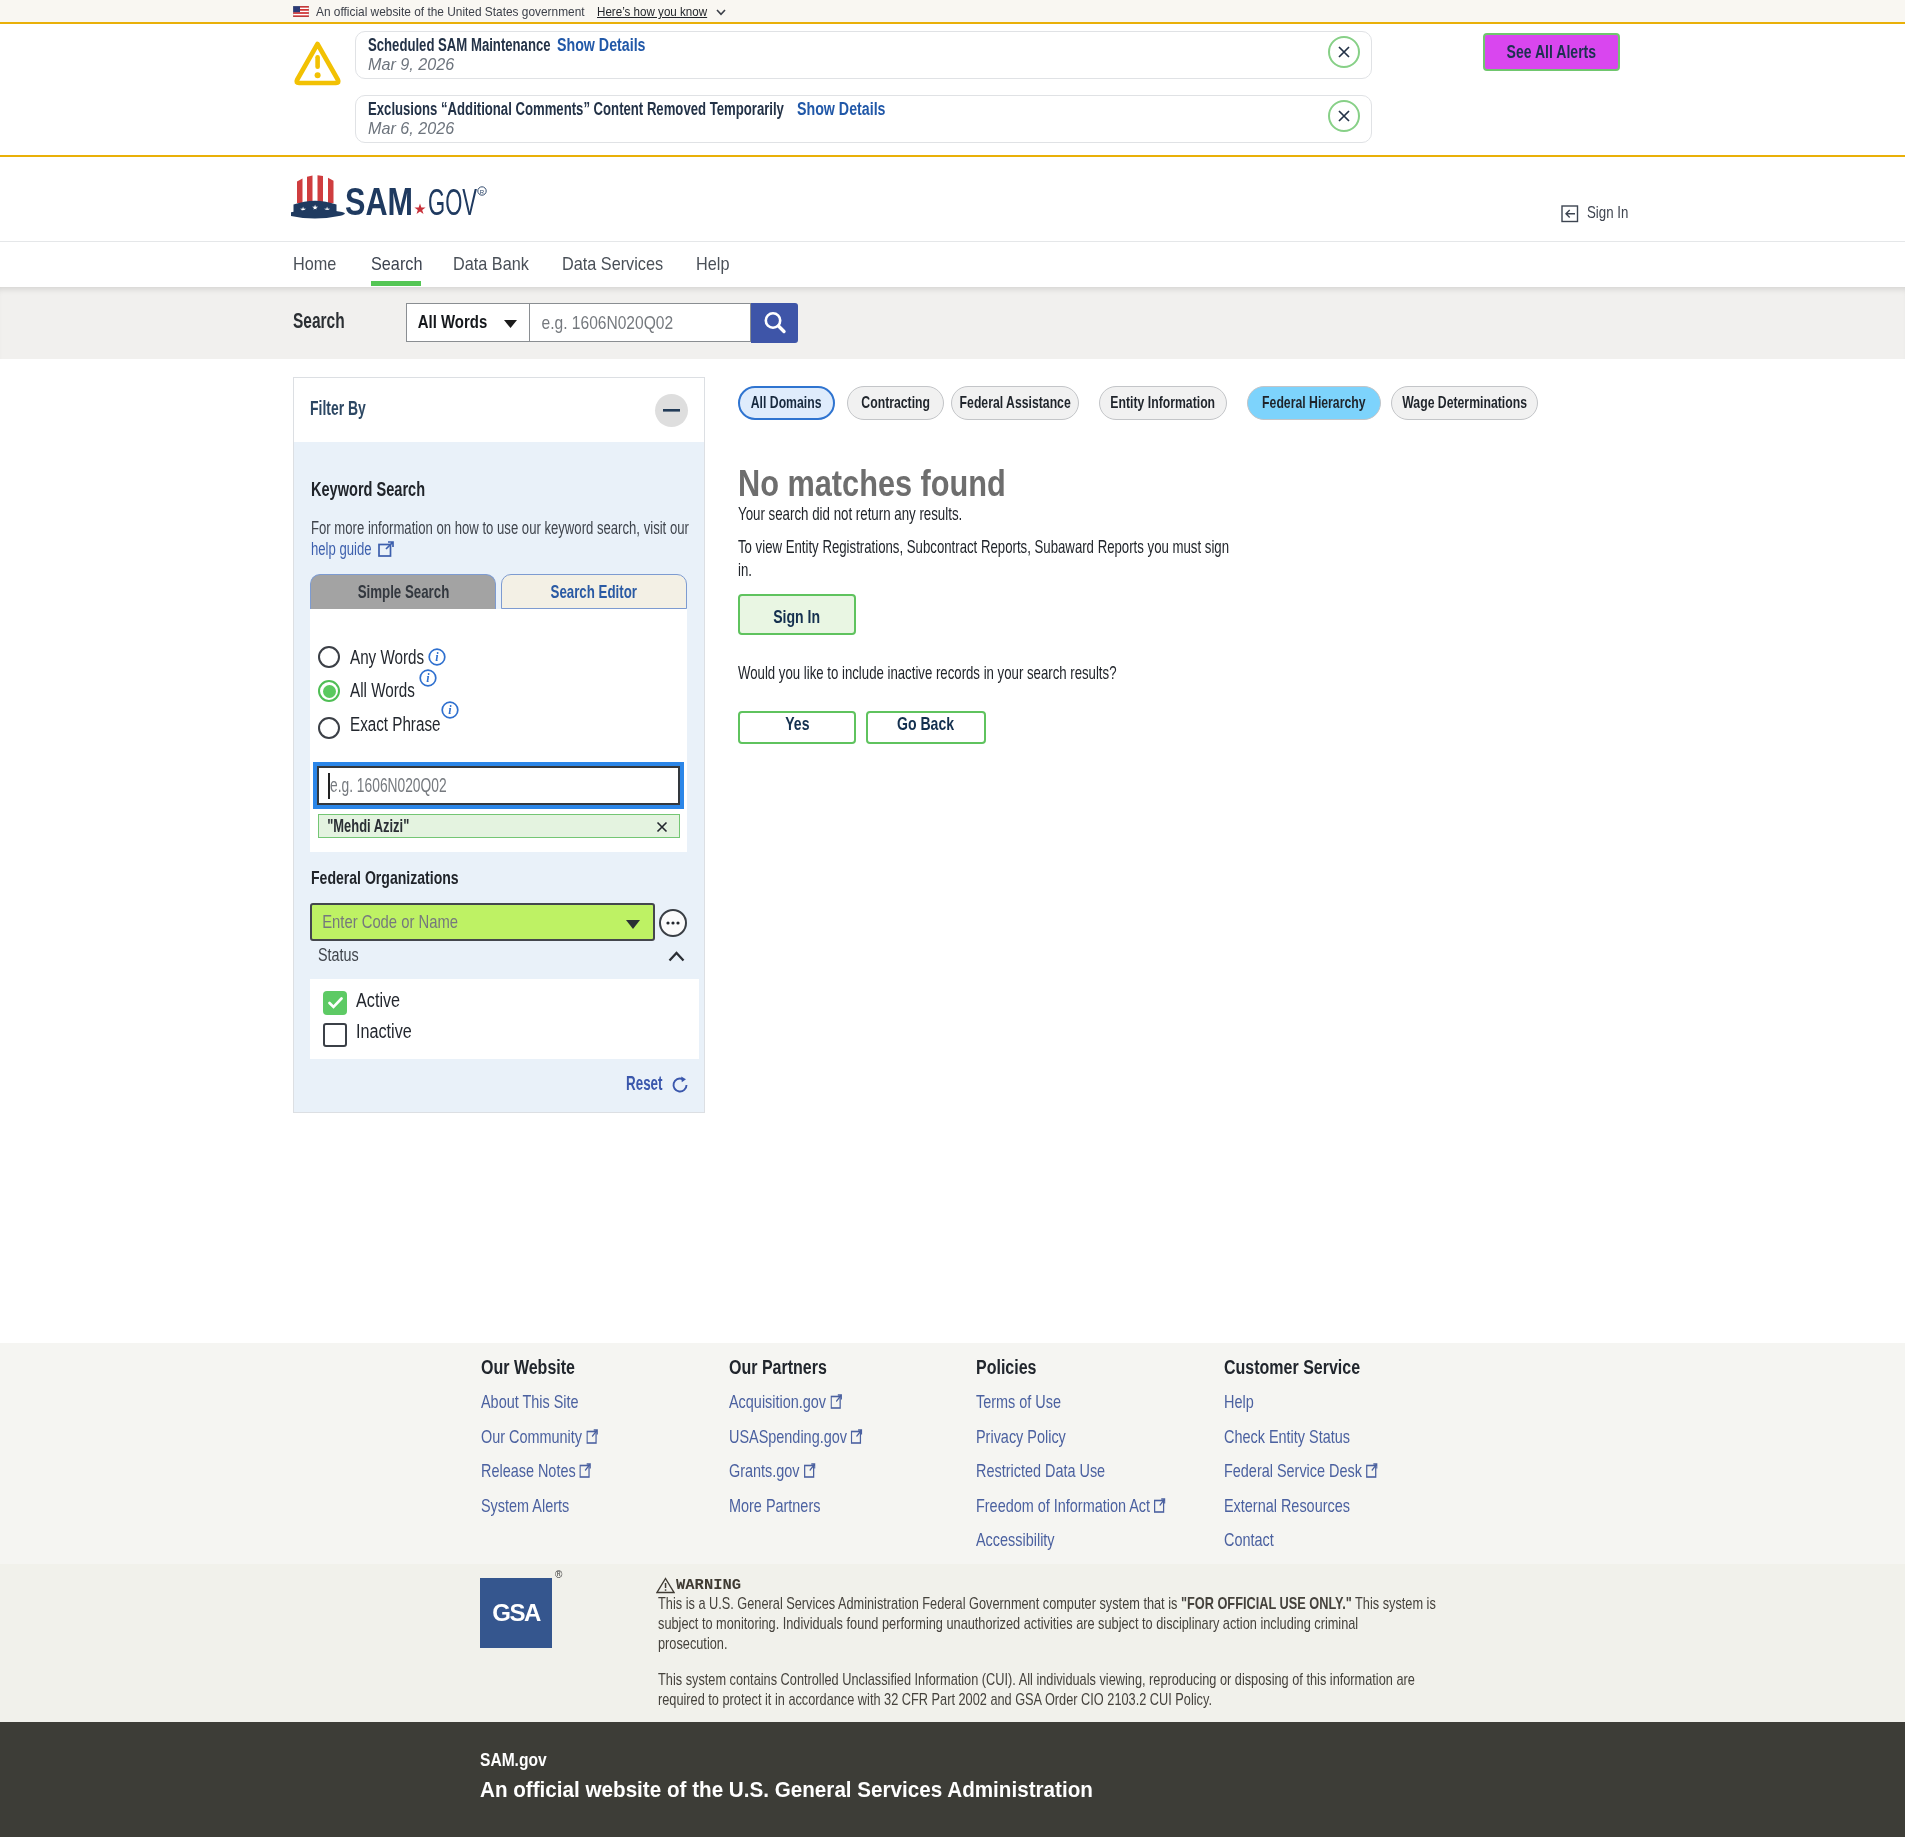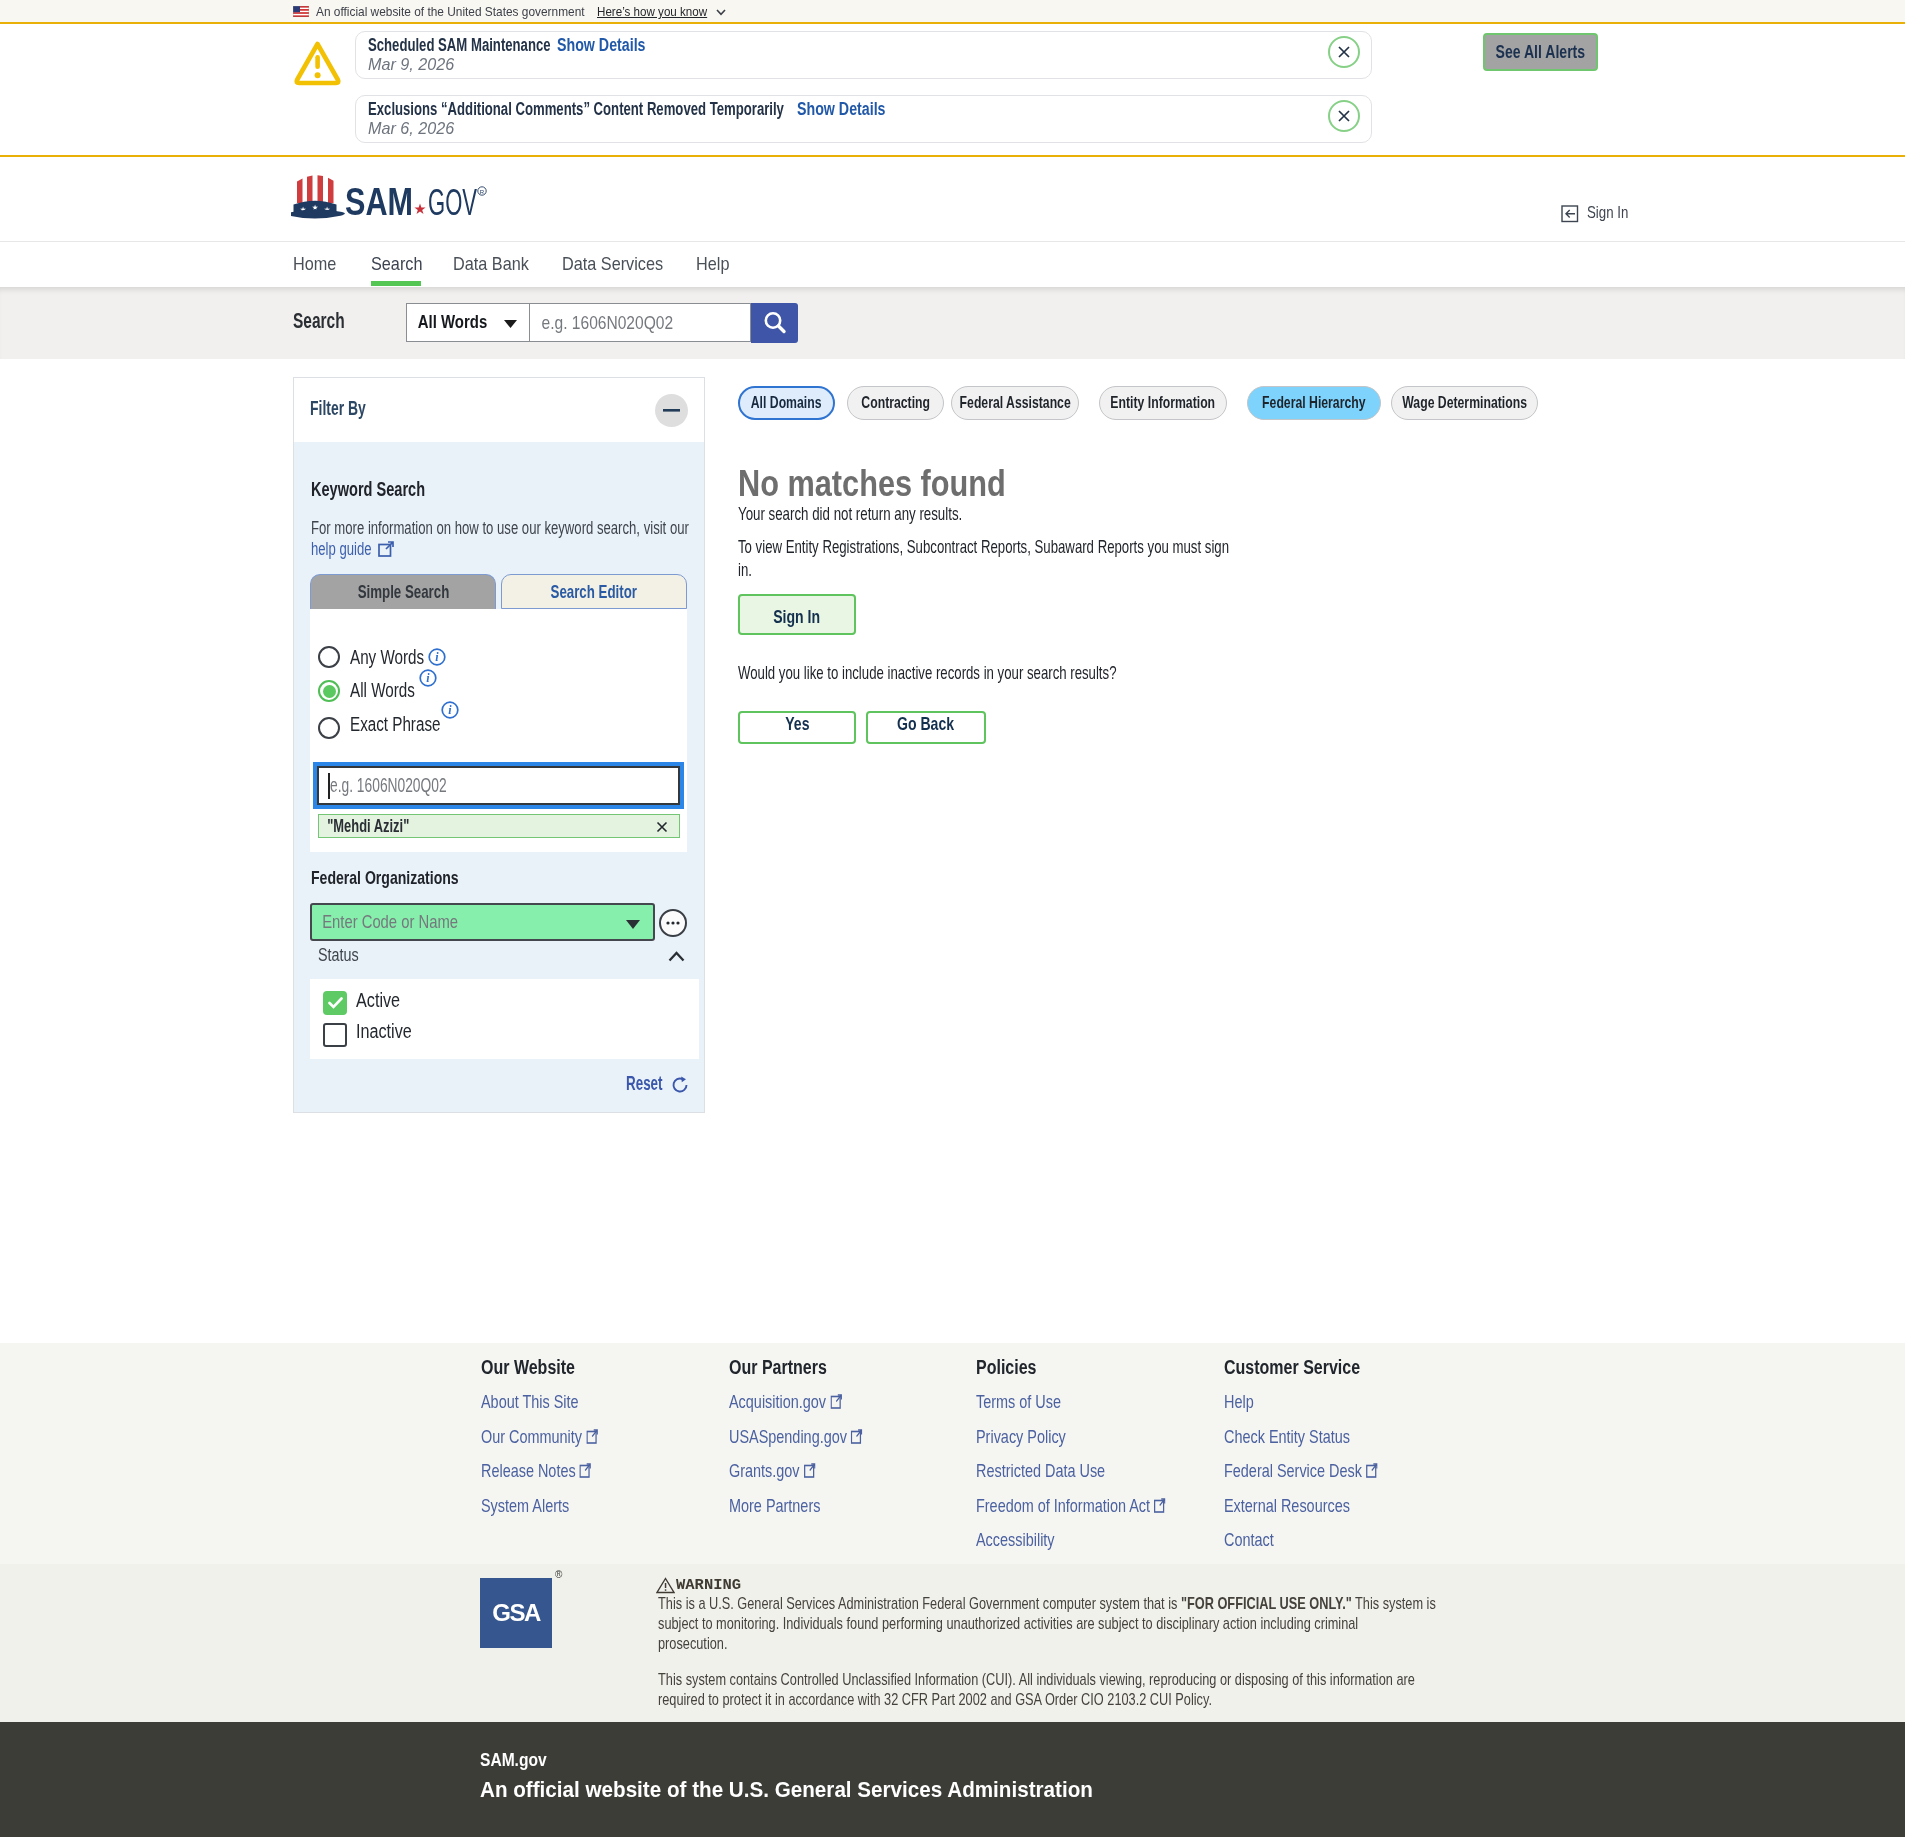--- a/index.html
+++ b/index.html
@@ -56,21 +56,21 @@
   <div class="abs" style="left:355px;top:95px;width:1017px;height:48px;border:1px solid #e0e2e5;border-radius:10px;background:#fff;"></div>
   <div class="t b" style="left:368px;top:100px;font-size:18px;color:#233247;transform:scaleX(.73);">Exclusions “Additional Comments” Content Removed Temporarily</div>
   <div class="t b" style="left:797px;top:100px;font-size:18px;color:#2158a8;transform:scaleX(.79);">Show Details</div>
   <div class="t" style="left:368px;top:119.6px;font-size:17px;color:#6d747d;font-style:italic;transform:scaleX(.95);">Mar 6, 2026</div>
   <div class="abs ctr" style="left:1328px;top:100px;width:32px;height:32px;border:2px solid #87d087;border-radius:50%;">
     <svg width="14" height="14" viewBox="0 0 14 14">
         <path d="M2 2 L12 12 M12 2 L2 12" stroke="#233247" stroke-width="1.7"></path>
       </svg>
   </div>
 
-  <div class="abs ctr" style="left:1483px;top:33px;width:115px;height:38px;background:#a3a3a3;border:2px solid #70c66e;border-radius:4px;">
+  <div class="abs ctr" style="left:1483px;top:33px;width:137px;height:38px;background:#d946ef;border:2px solid #70c66e;border-radius:4px;">
     <span class="b" style="font-size:18px;color:#1c3150;transform:scaleX(.78);">See All Alerts</span>
   </div>
 
   <svg class="abs" style="left:291px;top:173px;" width="200" height="46" viewBox="0 0 200 46">
     <g fill="#cf3d3f">
       <path d="M6 8.5 L11.5 5.5 L11.5 30 L6 30 Z"></path>
       <path d="M16 3.8 L21.5 2.4 L21.5 30 L16 30 Z"></path>
       <path d="M26.5 2.2 L32 3 L32 30 L26.5 30 Z"></path>
       <path d="M37 4.8 L42.5 7.8 L42.5 30 L37 30 Z"></path>
     </g>
@@ -206,21 +206,21 @@
   </div>
 
   <div class="abs flex" style="left:318px;top:814px;width:362px;height:24px;background:#e4f3e0;border:1px solid #74c674;">
     <span class="b" style="font-size:19px;color:#2b2f35;padding-left:12px;transform:scaleX(.68);transform-origin:0 50%;">"Mehdi Azizi"</span>
     <svg class="abs" style="right:10px;top:5px;" width="14" height="14" viewBox="0 0 14 14">
         <path d="M2.5 2.5 L11.5 11.5 M11.5 2.5 L2.5 11.5" stroke="#23272e" stroke-width="1.6"></path>
       </svg>
   </div>
 
   <div class="t b" style="left:311px;top:867.9px;font-size:19px;color:#20242a;transform:scaleX(.74);">Federal Organizations</div>
-  <div class="abs flex" style="left:310px;top:903px;width:345px;height:38px;border:2px solid #44474d;border-radius:3px;background:#86efac;">
+  <div class="abs flex" style="left:310px;top:903px;width:345px;height:38px;border:2px solid #44474d;border-radius:3px;background:#bef264;">
     <span style="font-size:19px;color:#75787d;padding-left:13px;transform:scaleX(.78);transform-origin:0 50%;">Enter Code or Name</span>
     <svg class="abs" style="right:13px;top:15px;" width="14" height="9" viewBox="0 0 14 9">
         <path d="M0 0 L14 0 L7 9 Z" fill="#2b2f35"></path>
       </svg>
   </div>
   <div class="abs ctr" style="left:659px;top:909px;width:28px;height:28px;border:2.5px solid #3a3f45;border-radius:50%;background:#fbfbfb;">
     <svg width="14" height="4" viewBox="0 0 14 4">
         <circle cx="2" cy="2" r="1.6" fill="#23272e"></circle>
         <circle cx="7" cy="2" r="1.6" fill="#23272e"></circle>
         <circle cx="12" cy="2" r="1.6" fill="#23272e"></circle>

